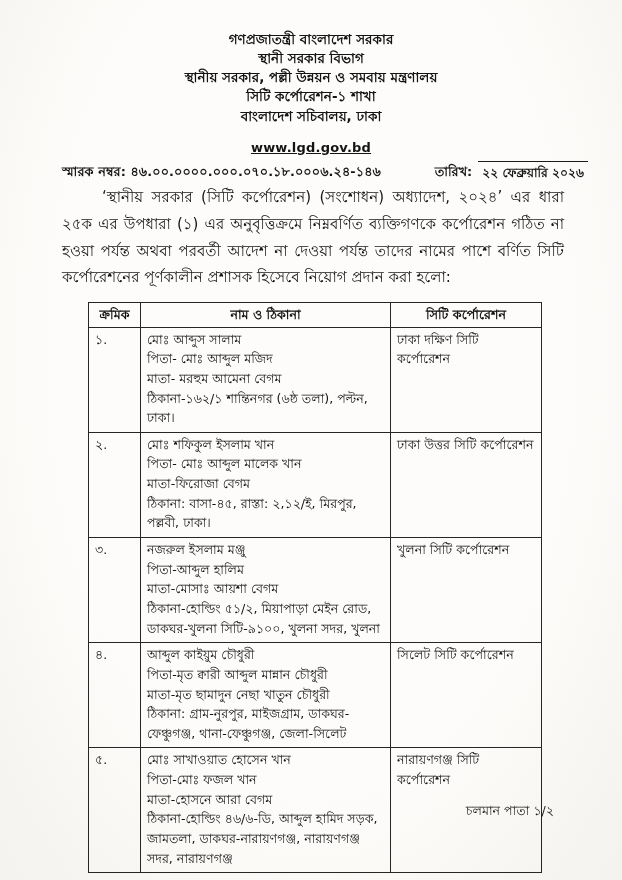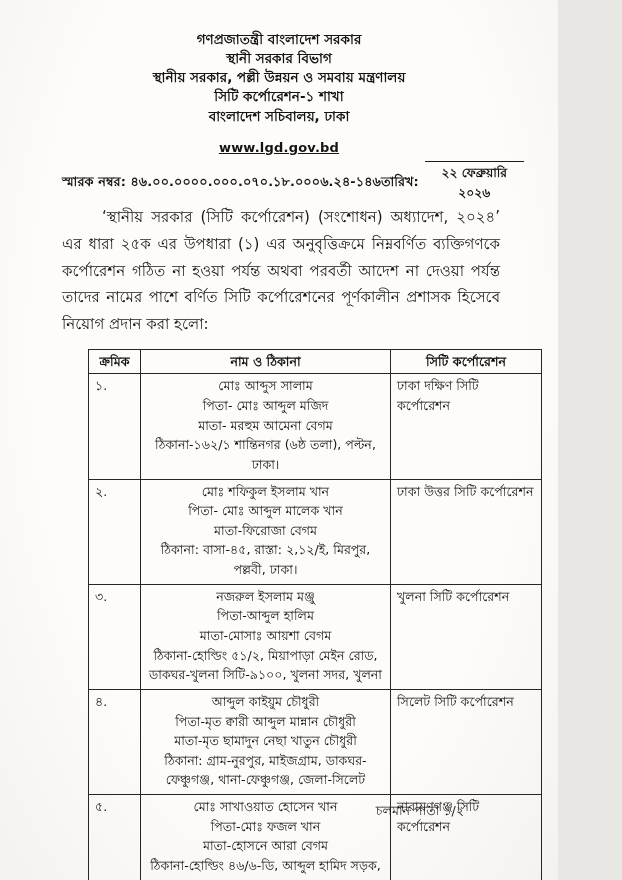--- a/index.html
+++ b/index.html
@@ -3,21 +3,21 @@
 <meta charset="utf-8">
 <style>
   html, body { margin: 0; padding: 0; }
   body {
     width: 622px; height: 880px;
     background: #e9e7e3;
     font-family: "DejaVu Sans", "Liberation Sans", sans-serif;
   }
   .page {
     position: relative;
-    width: 558px; height: 880px;
+    width: 622px; height: 880px;
     background: #fbfaf7;
     background-image: radial-gradient(ellipse at 50% 40%, #fdfcfa 60%, #f4f2ee 100%);
     color: #1a1a1a;
     overflow: hidden;
     box-sizing: border-box;
   }
   
   .letterhead {
     padding-top: 30px;
     text-align: center;
@@ -80,25 +80,25 @@
     vertical-align: top;
     padding: 2px 6px 4px;
     line-height: 1.56;
   }
   table.appt th { font-weight: bold; text-align: center; padding: 2px 4px; }
   col.c-serial { width: 52px; }
   col.c-name   { width: 250px; }
   col.c-corp   { width: 151px; }
   td.serial { padding-left: 9px; font-weight: 500; }
   td.corp   { font-weight: 500; }
-  .cell-line { display: block; text-align: center; }
+  .cell-line { display: block; }
   
   .page-footer {
     position: absolute;
-    right: 94px;
+    right: 68px;
     bottom: 58px;
     font-size: 12.6px;
     color: #1d1d1d;
     font-weight: 500;
   }
 </style>
 </head>
 <body>
 
 <div class="page">

